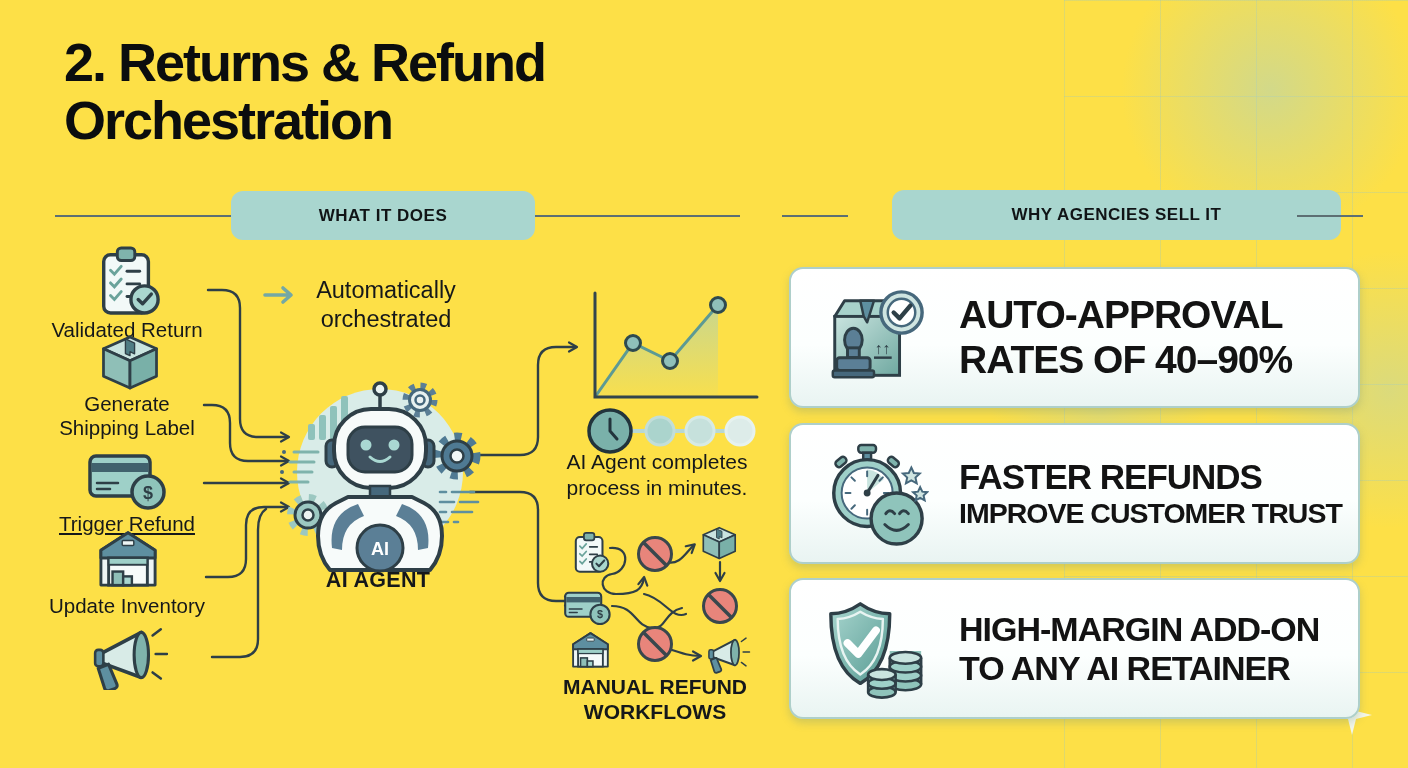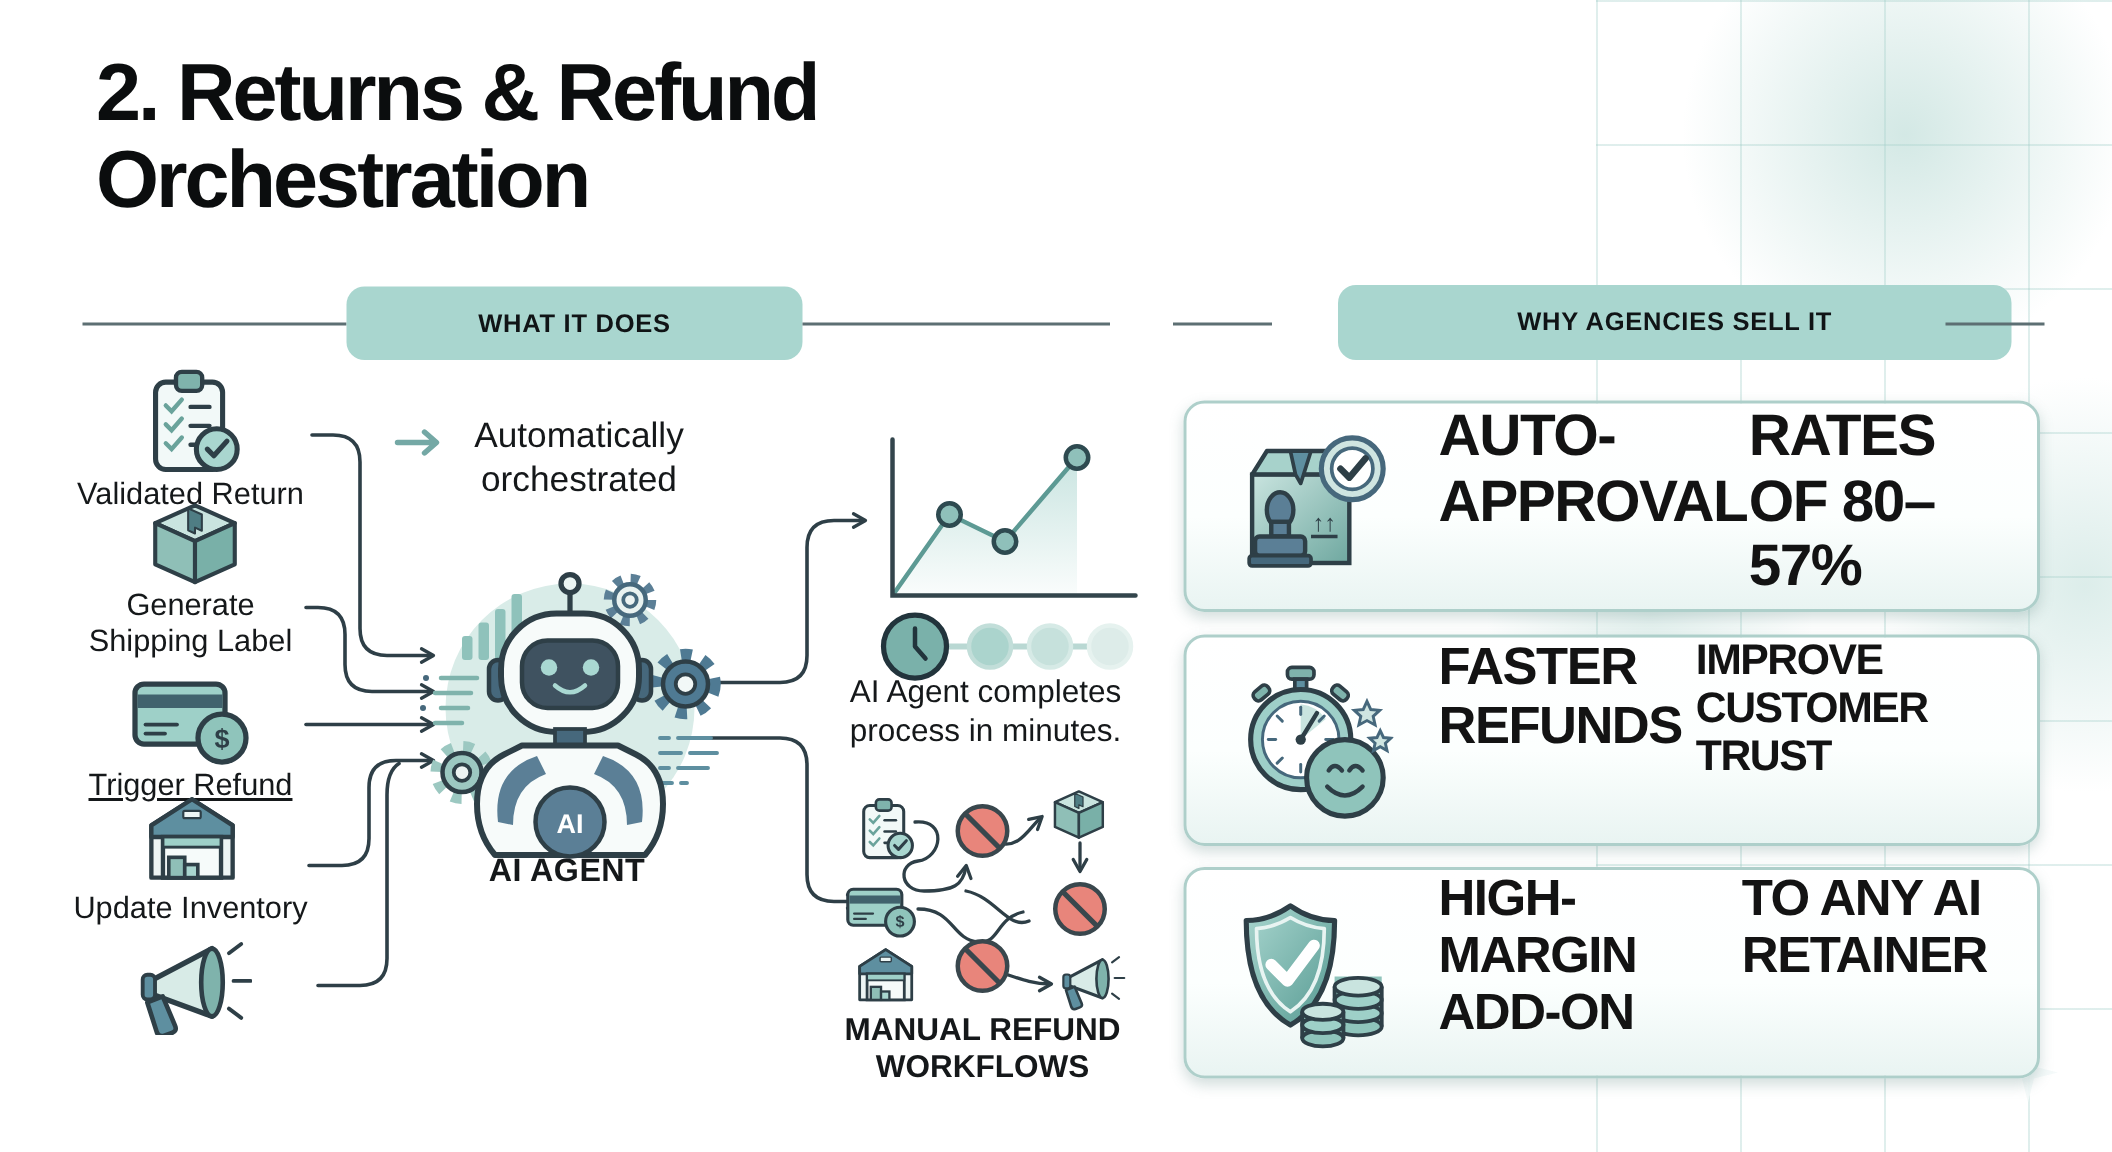--- a/index.html
+++ b/index.html
@@ -1,19 +1,19 @@
 <!DOCTYPE html>
 <html><head>
 <meta charset="utf-8">
 <style>
   html,body{margin:0;padding:0;background:#dfe9e8;}
   *{box-sizing:border-box;}
   #canvas{
     position:relative;width:1408px;height:768px;overflow:hidden;
-    background:#ffffff;
+    background:#fde047;
     font-family:"Liberation Sans",sans-serif;
     color:#15181a;
   }
   .abs{position:absolute;}
   
   .bg-grid{
     right:0;top:0;width:344px;height:768px;
     background-image:
       linear-gradient(rgba(150,200,194,.30) 1.5px, transparent 1.5px),
       linear-gradient(90deg, rgba(150,200,194,.30) 1.5px, transparent 1.5px);
@@ -52,21 +52,21 @@
   
   .card{
     left:789px;width:571px;height:141px;border-radius:14px;
     background:linear-gradient(180deg,#ffffff 0%,#fcfffe 55%,#e9f4f2 100%);
     border:2px solid #aecfca;
     box-shadow:0 4px 9px rgba(96,138,133,.28);
   }
   .card-icon{position:absolute;left:30px;top:16px;}
   .card-text{
     position:absolute;left:168px;right:12px;top:0;bottom:0;
-    display:flex;flex-direction:row;justify-content:center;gap:1px;
+    display:flex;flex-direction:column;justify-content:center;gap:1px;
     font-weight:700;color:#131313;letter-spacing:-1px;line-height:1.12;
   }
   .c1 .l1,.c1 .l2{font-size:39px;}
   .c2 .l1{font-size:35px;} .c2 .l2{font-size:28.5px;}
   .c3 .l1,.c3 .l2{font-size:34px;}
   svg{display:block;}
 </style>
 </head>
 <body>
 
@@ -329,21 +329,21 @@
       <ellipse cx="33" cy="56" rx="9" ry="12" fill="#5b7f96" stroke="#2e3f47" stroke-width="3"></ellipse>
       <rect x="27" y="64" width="12" height="10" fill="#5b7f96" stroke="#2e3f47" stroke-width="3"></rect>
       <rect x="16" y="74" width="34" height="13" rx="3" fill="#5b7f96" stroke="#2e3f47" stroke-width="3"></rect>
       <rect x="12" y="87" width="42" height="7" rx="2" fill="#46687c" stroke="#2e3f47" stroke-width="2.5"></rect>
       <circle cx="82" cy="28" r="21" fill="#cfe5e1" stroke="#46687c" stroke-width="3.5"></circle>
       <circle cx="82" cy="28" r="14" fill="#ffffff" stroke="#46687c" stroke-width="2.5"></circle>
       <path d="M74,28 l6,6 l11,-13" fill="none" stroke="#2e3f47" stroke-width="4.5" stroke-linecap="round" stroke-linejoin="round"></path>
     </svg>
     <div class="card-text c1">
       <div class="l1">AUTO-APPROVAL</div>
-      <div class="l2">RATES OF 80–57%</div>
+      <div class="l2">RATES OF 40–90%</div>
     </div>
   </div>
 
   <div class="abs card" style="top:423px;">
     <svg class="card-icon" width="108" height="108" viewBox="0 0 110 110">
       <rect x="38" y="4" width="18" height="8" rx="3" fill="#7fb3ac" stroke="#2e3f47" stroke-width="2.5"></rect>
       <rect x="43" y="12" width="8" height="7" fill="#5e8fa0" stroke="#2e3f47" stroke-width="2.5"></rect>
       <rect x="14" y="18" width="12" height="7" rx="3" transform="rotate(-40 20 21)" fill="#7fb3ac" stroke="#2e3f47" stroke-width="2.5"></rect>
       <rect x="68" y="18" width="12" height="7" rx="3" transform="rotate(40 74 21)" fill="#7fb3ac" stroke="#2e3f47" stroke-width="2.5"></rect>
       <circle cx="47" cy="53" r="34" fill="#9ecfc8" stroke="#2e3f47" stroke-width="3.5"></circle>

